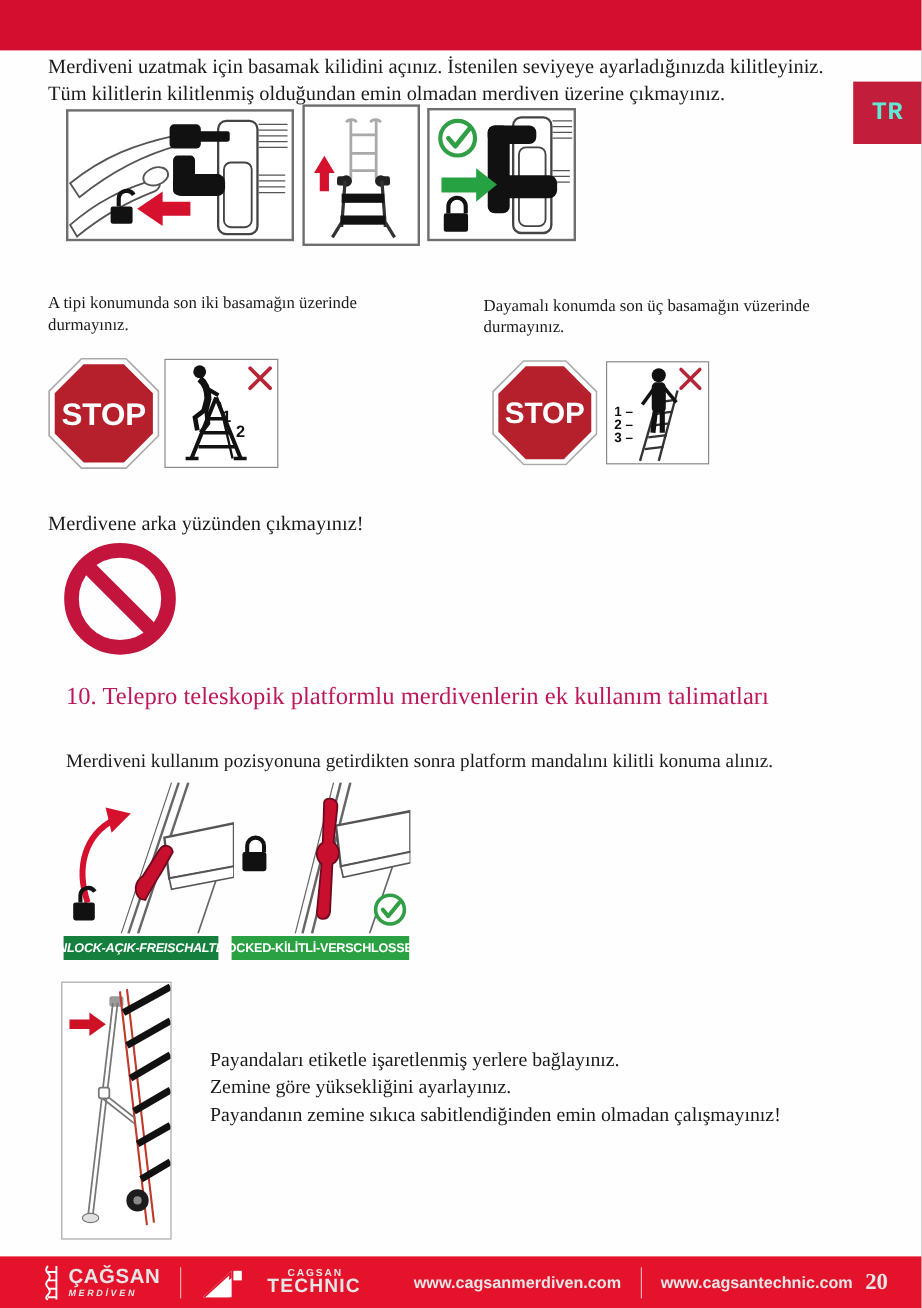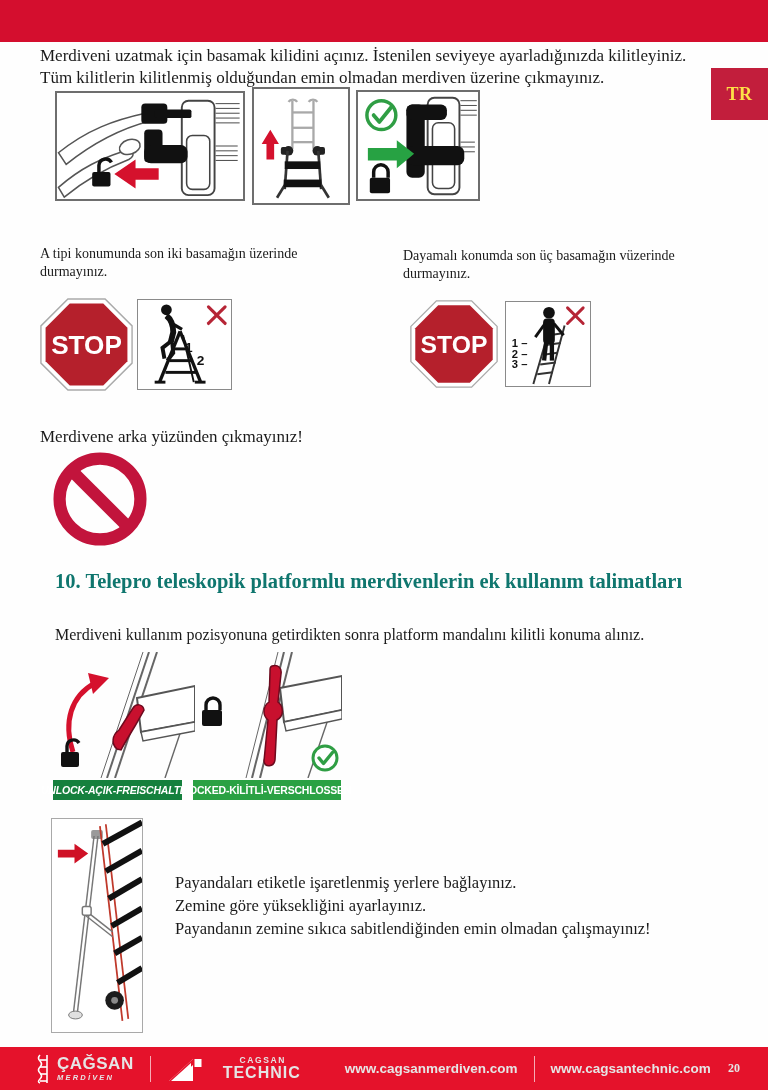--- a/index.html
+++ b/index.html
@@ -5,32 +5,32 @@
   html,body{margin:0;padding:0;background:#888;}
   .page{
     position:relative;width:768px;height:1090px;background:#fefefe;
     margin:0 auto;overflow:hidden;
     font-family:"Liberation Serif", serif;color:#1a1a1a;padding-left:44px;
   }
   .abs{position:absolute;}
   .topbar{left:0;top:0;width:768px;height:42px;background:#d40e2e;}
   .intro{left:40px;top:45px;width:690px;font-size:17px;line-height:1.28;}
   .tr-tab{
-    left:711px;top:68px;width:57px;height:52px;background:#c21e3c;color:#fde047;
+    left:711px;top:68px;width:57px;height:52px;background:#c21e3c;color:#5eead4;
     display:flex;align-items:center;justify-content:center;
-    font-weight:bold;font-size:18px;letter-spacing:.5px;
+    font-weight:bold;font-size:21px;letter-spacing:.5px;font-family:Liberation Mono, monospace;
   }
   .panel{background:#fff;border:2px solid #6e6e6e;box-sizing:border-box;}
   .panel svg{display:block;width:100%;height:100%;}
   .warn-text{font-size:14px;line-height:1.3;}
   .stop-sign svg, .figbox svg, .prohibition svg{display:block;width:100%;height:100%;}
   .figbox{background:#fff;border:1.5px solid #8a8a8a;box-sizing:border-box;}
   .rear-warning{left:40px;top:427px;font-size:17px;}
   .heading{
-    left:55px;top:569px;width:690px;color:#0f766e;font-weight:bold;
+    left:55px;top:569px;width:690px;color:#be185d;font-weight:normal;
     font-size:20.5px;line-height:1.25;
   }
   .sec-intro{left:55px;top:626px;width:690px;font-size:16px;}
   .banner{
     color:#fff;display:flex;align-items:center;justify-content:center;
     font-family:"Liberation Sans", sans-serif;font-weight:bold;font-size:10.5px;
     letter-spacing:-0.2px;white-space:nowrap;
   }
   .banner-red{background:#15803d;font-style:italic;}
   .banner-green{background:#2aa143;}
@@ -42,21 +42,21 @@
   }
   .brand1{margin-left:6px;line-height:1;}
   .brand1-name{font-size:17px;font-weight:800;letter-spacing:.5px;}
   .brand1-sub{font-size:7.5px;font-style:italic;font-weight:bold;letter-spacing:2.2px;margin-top:2px;}
   .fdiv{width:1px;height:26px;background:rgba(255,255,255,.65);margin:0 16px;}
   .brand2{margin-left:20px;line-height:1;text-align:center;}
   .brand2-top{font-size:8.5px;font-weight:bold;letter-spacing:1.6px;margin-left:2px;}
   .brand2-name{font-size:16px;font-weight:800;letter-spacing:1px;}
   .urls{display:flex;align-items:center;margin-left:44px;}
   .url{font-size:13.5px;font-weight:bold;}
-  .page-num{margin-left:auto;font-family:"Liberation Serif", serif;font-weight:bold;font-size:12px;}
+  .page-num{margin-left:auto;font-family:"Liberation Serif", serif;font-weight:bold;font-size:19px;}
   svg text{font-family:"Liberation Sans", sans-serif;}
 </style>
 </head>
 <body>
 
 <div class="page">
 
   <div class="abs topbar"></div>
 
   <div class="abs intro">

